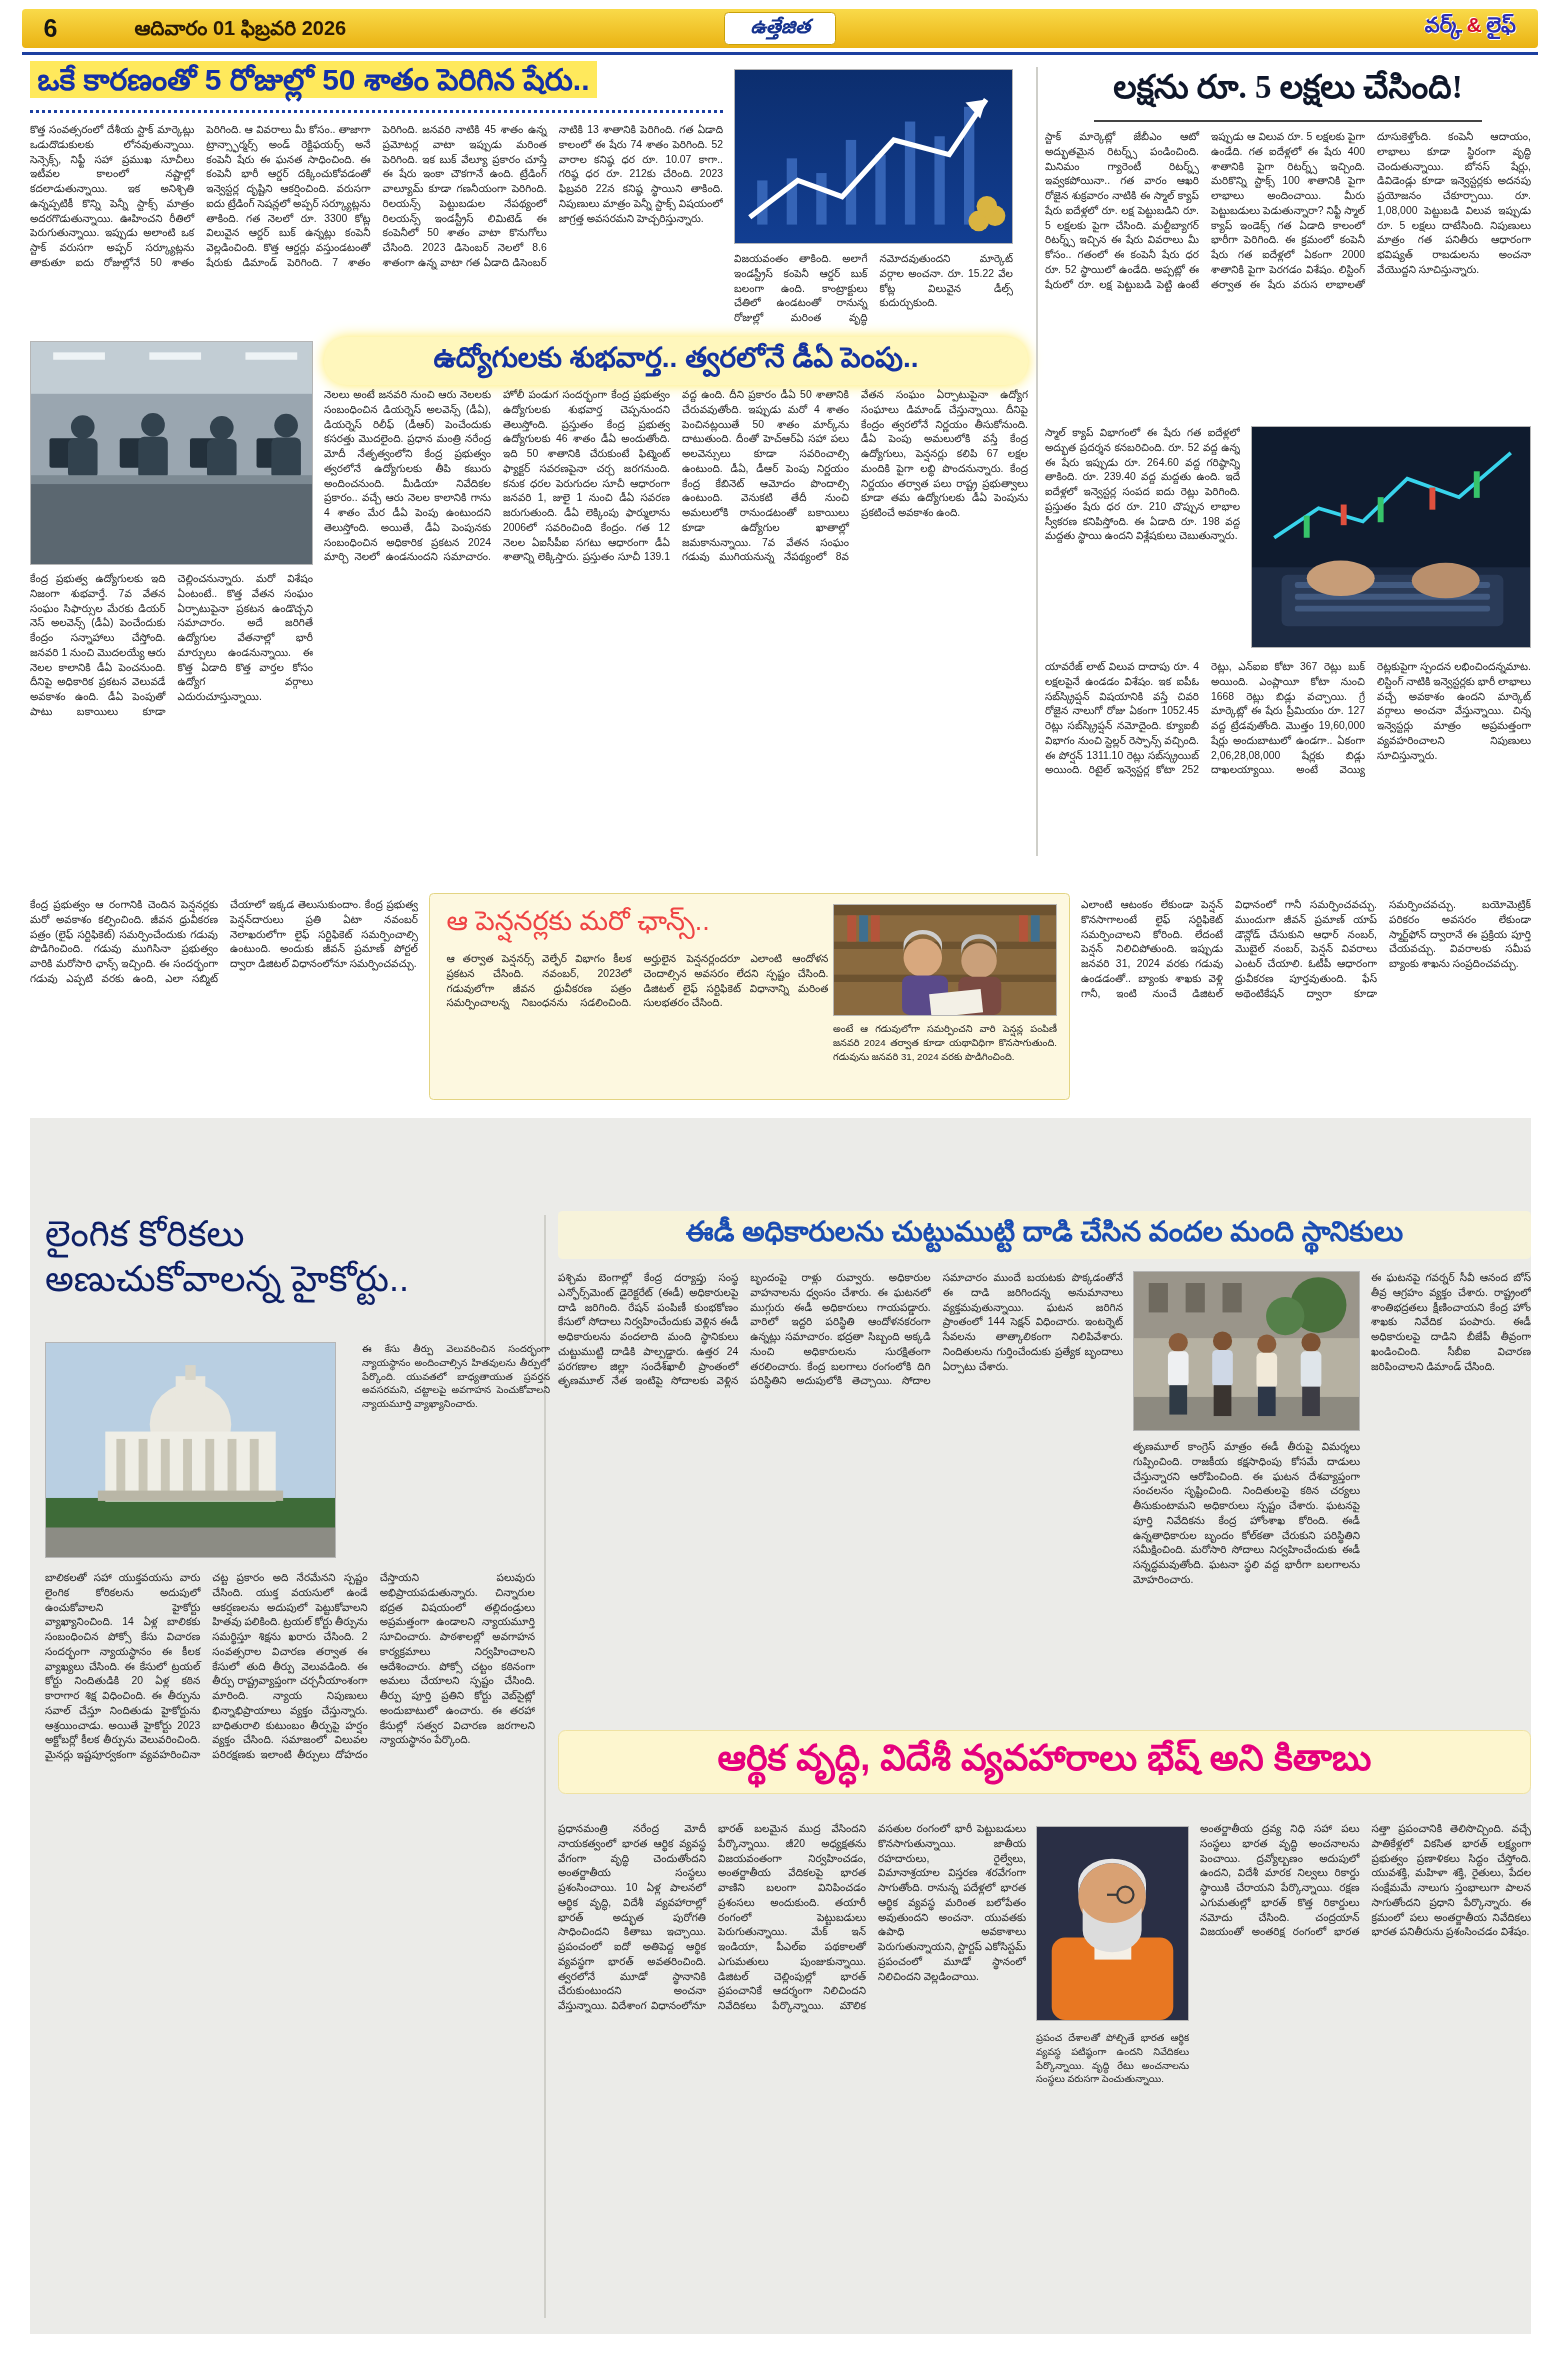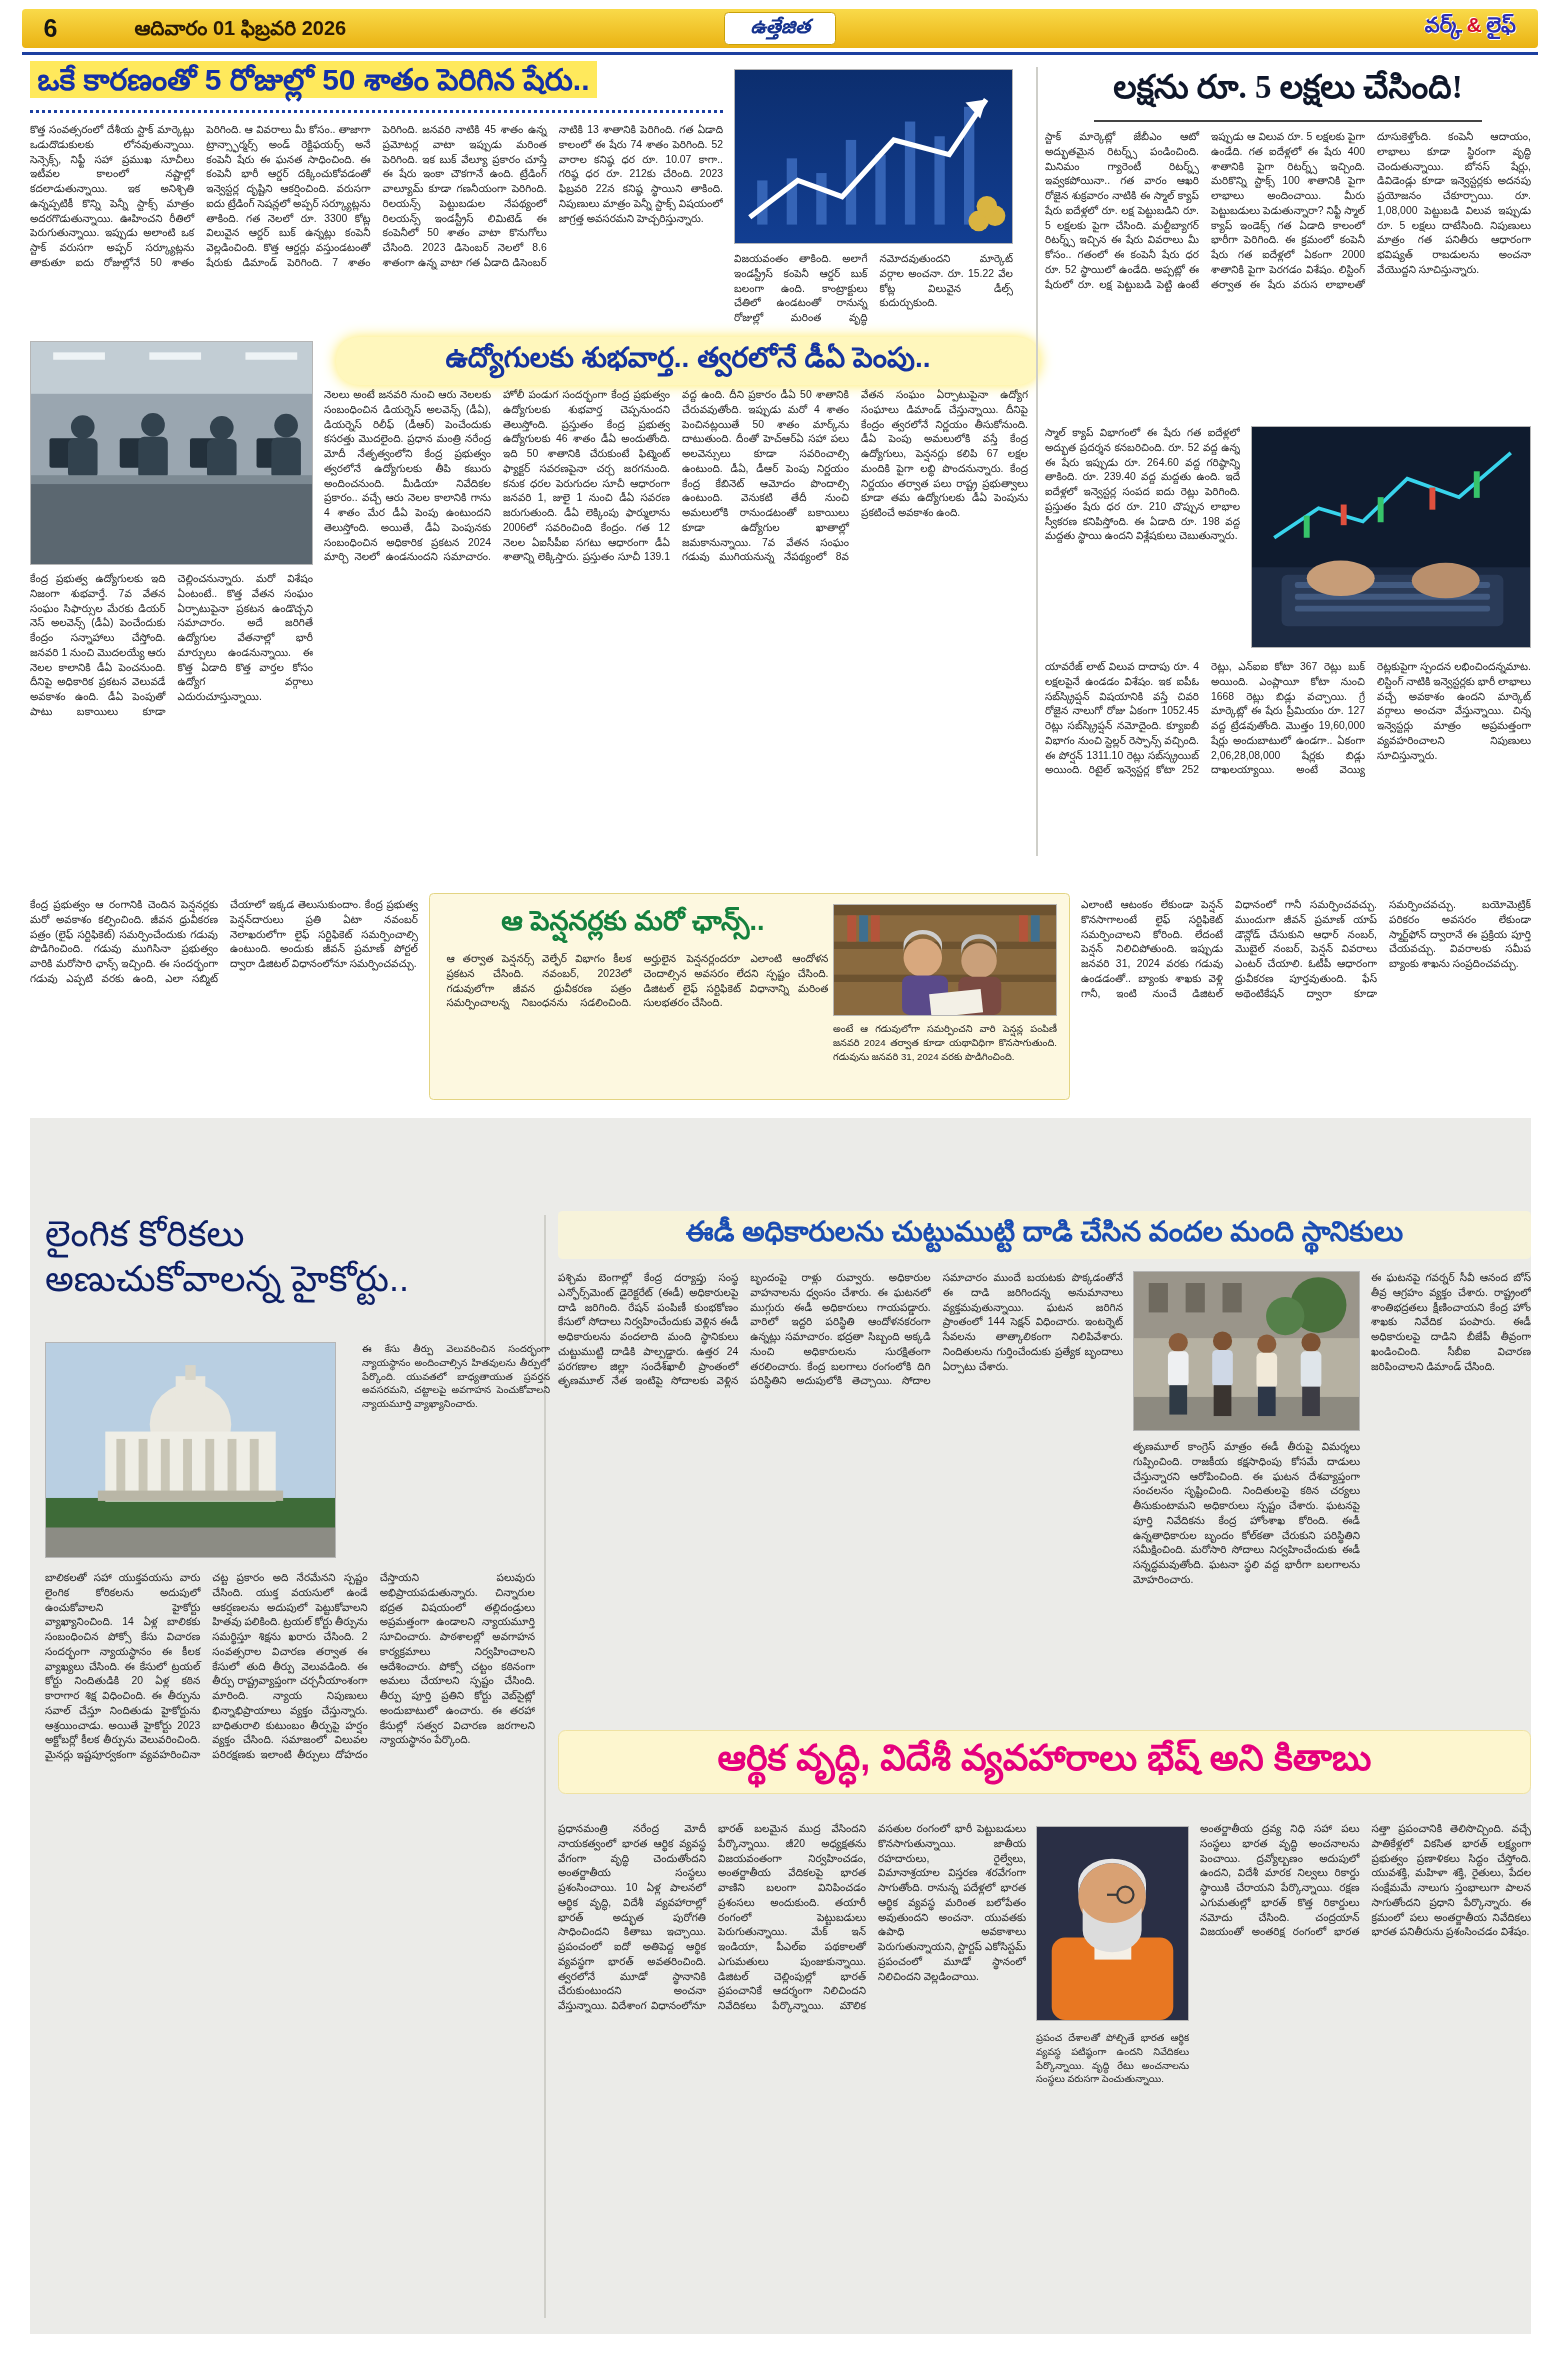--- a/index.html
+++ b/index.html
@@ -36,21 +36,21 @@
   .lakh-hl { font-size:33px; font-weight:bold; color:#0f172a; text-align:center;font-family:Liberation Serif, serif; }
   .lakh-hl-under { width:388px; height:2.2px; background:#444; margin:6px auto 0 auto; }
 
   
   .da-hl { text-align:center; font-size:28px; font-weight:bold; color:#1533a0;
            background:#fff7bd; border-radius:22.4px; padding:4.5px 0; box-shadow:0 0 13.4px #ffe95c; }
 
   
   .pension-box { position:absolute; left:429px; top:893px; width:641px; height:207px;
                  background:#fdf8e0; border:0.7px solid #e3d483; border-radius:4.5px; }
-  .pension-hl { font-size:27px; font-weight:bold; color:#15803d;text-align:center; }
+  .pension-hl { font-size:27px; font-weight:normal; color:#ef4444; }
 
   
   .grayzone { position:absolute; left:30px; top:1118px; width:1501px; height:1216px; background:#ebebe8; }
 
   .court-hl { font-size:36px; font-weight:normal; color:#0d1f66; line-height:1.25; }
   .ed-hl { font-size:28px; font-weight:bold; color:#1b4db3; background:#f7f3da; padding:4.5px 10.4px; border-radius:4.5px; }
   .eco-hl { text-align:center; font-size:36px; font-weight:bold; color:#e5007d;
             background:#fdf6cf; border:0.7px solid #efe2a2; border-radius:7.5px; padding:6px 0; }
 
   .vdiv { position:absolute; width:1.5px; background:#cfcfc9; }
@@ -134,21 +134,21 @@
             <circle cx="345" cy="113" r="16"></circle>
           <rect x="50" y="130" width="40" height="55" rx="8"></rect>
             <rect x="145" y="128" width="40" height="58" rx="8"></rect>
           <rect x="238" y="131" width="40" height="55" rx="8"></rect>
             <rect x="325" y="129" width="40" height="57" rx="8"></rect>
         </g>
         <rect x="0" y="180" width="380" height="12" fill="#7d8a93"></rect>
       </svg>
     </div>
     <div class="btxt c2" style="position:absolute;left:30px;top:572px;width:283px;height:283px;">కేంద్ర ప్రభుత్వ ఉద్యోగులకు ఇది నిజంగా శుభవార్తే. 7వ వేతన సంఘం సిఫార్సుల మేరకు డియర్ నెస్ అలవెన్స్ (డీఏ) పెంచేందుకు కేంద్రం సన్నాహాలు చేస్తోంది. జనవరి 1 నుంచి మొదలయ్యే ఆరు నెలల కాలానికి డీఏ పెంచనుంది. దీనిపై అధికారిక ప్రకటన వెలువడే అవకాశం ఉంది. డీఏ పెంపుతో పాటు బకాయిలు కూడా చెల్లించనున్నారు. మరో విశేషం ఏంటంటే.. కొత్త వేతన సంఘం ఏర్పాటుపైనా ప్రకటన ఉండొచ్చని సమాచారం. అదే జరిగితే ఉద్యోగుల వేతనాల్లో భారీ మార్పులు ఉండనున్నాయి. ఈ కొత్త ఏడాది కొత్త వార్తల కోసం ఉద్యోగ వర్గాలు ఎదురుచూస్తున్నాయి.</div>
-    <div class="da-hl" style="position:absolute;left:336px;top:337px;width:704px;">ఉద్యోగులకు శుభవార్త.. త్వరలోనే డీఏ పెంపు..</div>
+    <div class="da-hl" style="position:absolute;left:324px;top:337px;width:704px;">ఉద్యోగులకు శుభవార్త.. త్వరలోనే డీఏ పెంపు..</div>
     <div class="btxt c4" style="position:absolute;left:324px;top:388px;width:704px;height:468px;">నెలలు అంటే జనవరి నుంచి ఆరు నెలలకు సంబంధించిన డియర్నెస్ అలవెన్స్ (డీఏ), డియర్నెస్ రిలీఫ్ (డీఆర్) పెంచేందుకు కసరత్తు మొదలైంది. ప్రధాన మంత్రి నరేంద్ర మోదీ నేతృత్వంలోని కేంద్ర ప్రభుత్వం త్వరలోనే ఉద్యోగులకు తీపి కబురు అందించనుంది. మీడియా నివేదికల ప్రకారం.. వచ్చే ఆరు నెలల కాలానికి గాను 4 శాతం మేర డీఏ పెంపు ఉంటుందని తెలుస్తోంది. అయితే, డీఏ పెంపునకు సంబంధించిన అధికారిక ప్రకటన 2024 మార్చి నెలలో ఉండనుందని సమాచారం. హోలీ పండుగ సందర్భంగా కేంద్ర ప్రభుత్వం ఉద్యోగులకు శుభవార్త చెప్పనుందని తెలుస్తోంది. ప్రస్తుతం కేంద్ర ప్రభుత్వ ఉద్యోగులకు 46 శాతం డీఏ అందుతోంది. ఇది 50 శాతానికి చేరుకుంటే ఫిట్మెంట్ ఫ్యాక్టర్ సవరణపైనా చర్చ జరగనుంది. కనుక ధరల పెరుగుదల సూచీ ఆధారంగా జనవరి 1, జులై 1 నుంచి డీఏ సవరణ జరుగుతుంది. డీఏ లెక్కింపు ఫార్ములాను 2006లో సవరించింది కేంద్రం. గత 12 నెలల ఏఐసీపీఐ సగటు ఆధారంగా డీఏ శాతాన్ని లెక్కిస్తారు. ప్రస్తుతం సూచీ 139.1 వద్ద ఉంది. దీని ప్రకారం డీఏ 50 శాతానికి చేరువవుతోంది. ఇప్పుడు మరో 4 శాతం పెంచినట్లయితే 50 శాతం మార్క్‌ను దాటుతుంది. దీంతో హెచ్ఆర్ఏ సహా పలు అలవెన్సులు కూడా సవరించాల్సి ఉంటుంది. డీఏ, డీఆర్ పెంపు నిర్ణయం కేంద్ర కేబినెట్ ఆమోదం పొందాల్సి ఉంటుంది. వెనుకటి తేదీ నుంచి అమలులోకి రానుండటంతో బకాయిలు కూడా ఉద్యోగుల ఖాతాల్లో జమకానున్నాయి. 7వ వేతన సంఘం గడువు ముగియనున్న నేపథ్యంలో 8వ వేతన సంఘం ఏర్పాటుపైనా ఉద్యోగ సంఘాలు డిమాండ్ చేస్తున్నాయి. దీనిపై కేంద్రం త్వరలోనే నిర్ణయం తీసుకోనుంది. డీఏ పెంపు అమలులోకి వస్తే కేంద్ర ఉద్యోగులు, పెన్షనర్లు కలిపి 67 లక్షల మందికి పైగా లబ్ధి పొందనున్నారు. కేంద్ర నిర్ణయం తర్వాత పలు రాష్ట్ర ప్రభుత్వాలు కూడా తమ ఉద్యోగులకు డీఏ పెంపును ప్రకటించే అవకాశం ఉంది.</div>
   </section>
 
   <div class="vdiv" style="left:1036px;top:67px;height:789px;"></div>
 
   <section>
     <div style="position:absolute;left:1045px;top:69px;width:486px;">
       <div class="lakh-hl">లక్షను రూ. 5 లక్షలు చేసింది!</div>
       <div class="lakh-hl-under"></div>
     </div>

